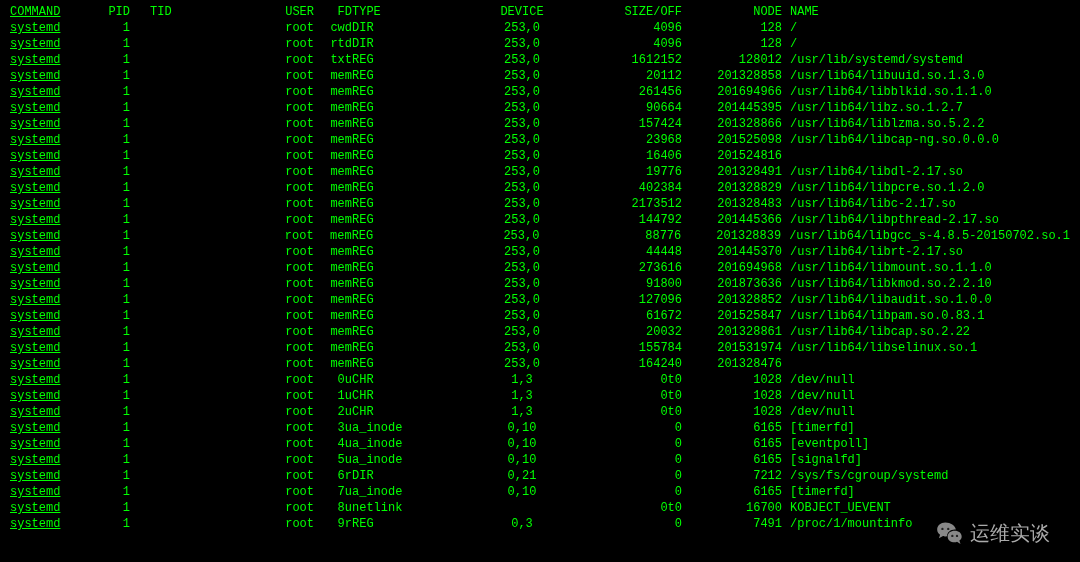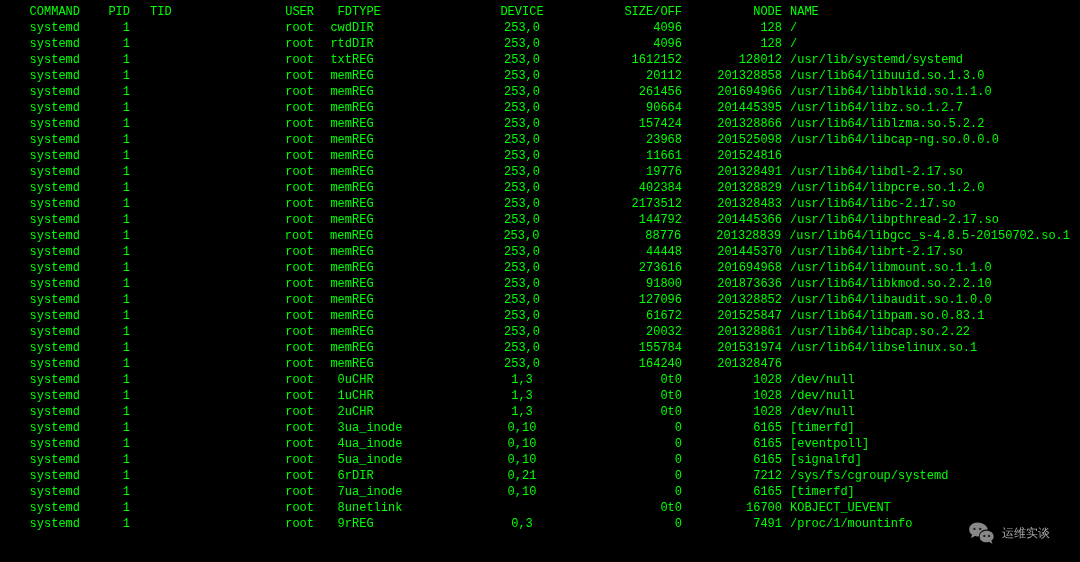--- a/index.html
+++ b/index.html
@@ -16,42 +16,42 @@
       width: 1080px;
       height: 562px;
       overflow: hidden;
       position: relative;
       padding: 4px 10px;
     }
     .row {
       display: flex;
       white-space: pre;
     }
-    .col-command { width: 70px; text-align: right; }
+    .col-command { width: 70px; text-align: left; text-decoration: underline; }
     .col-pid     { width: 50px; text-align: right; }
     .col-tid     { width: 50px; text-align: right; padding-right: 4px; margin-left: 12px;}
     .col-user    { width: 122px; text-align: right; }
     .col-fd      { width: 38px; text-align: right; }
     .col-type    { width: 100px; text-align: left; }
     .col-device  { width: 140px; text-align: center; }
     .col-size    { width: 90px; text-align: right; }
     .col-node    { width: 100px; text-align: right; }
     .col-name    { flex: 1; text-align: left; padding-left: 8px; }
     .header .col-tid { text-align: left; padding-left: 8px;}
     .header .col-name { text-align: left; }
     .overlay {
       position: absolute;
       right: 30px;
       bottom: 15px;
       display: flex;
       align-items: center;
       gap: 6px;
       color: #aaa;
       font-family: Arial, sans-serif;
-      font-size: 12px;
+      font-size: 20px;
       pointer-events: none;
     }
     .chat-icon {
       width: 28px;
       height: 28px;
     }
     .chat-bubble {
       fill: #888;
     }
     .chat-dots {
@@ -64,21 +64,21 @@
 <div id="table-container">
     <div class="row header"><span class="col-command">COMMAND</span><span class="col-pid">PID</span><span class="col-tid">TID</span><span class="col-user">USER</span><span class="col-fd">FD</span><span class="col-type">TYPE</span><span class="col-device">DEVICE</span><span class="col-size">SIZE/OFF</span><span class="col-node">NODE</span><span class="col-name">NAME</span></div>
     <div class="row"><span class="col-command">systemd</span><span class="col-pid">1</span><span class="col-tid"></span><span class="col-user">root</span><span class="col-fd">cwd</span><span class="col-type">DIR</span><span class="col-device">253,0</span><span class="col-size">4096</span><span class="col-node">128</span><span class="col-name">/</span></div>
     <div class="row"><span class="col-command">systemd</span><span class="col-pid">1</span><span class="col-tid"></span><span class="col-user">root</span><span class="col-fd">rtd</span><span class="col-type">DIR</span><span class="col-device">253,0</span><span class="col-size">4096</span><span class="col-node">128</span><span class="col-name">/</span></div>
     <div class="row"><span class="col-command">systemd</span><span class="col-pid">1</span><span class="col-tid"></span><span class="col-user">root</span><span class="col-fd">txt</span><span class="col-type">REG</span><span class="col-device">253,0</span><span class="col-size">1612152</span><span class="col-node">128012</span><span class="col-name">/usr/lib/systemd/systemd</span></div>
     <div class="row"><span class="col-command">systemd</span><span class="col-pid">1</span><span class="col-tid"></span><span class="col-user">root</span><span class="col-fd">mem</span><span class="col-type">REG</span><span class="col-device">253,0</span><span class="col-size">20112</span><span class="col-node">201328858</span><span class="col-name">/usr/lib64/libuuid.so.1.3.0</span></div>
     <div class="row"><span class="col-command">systemd</span><span class="col-pid">1</span><span class="col-tid"></span><span class="col-user">root</span><span class="col-fd">mem</span><span class="col-type">REG</span><span class="col-device">253,0</span><span class="col-size">261456</span><span class="col-node">201694966</span><span class="col-name">/usr/lib64/libblkid.so.1.1.0</span></div>
     <div class="row"><span class="col-command">systemd</span><span class="col-pid">1</span><span class="col-tid"></span><span class="col-user">root</span><span class="col-fd">mem</span><span class="col-type">REG</span><span class="col-device">253,0</span><span class="col-size">90664</span><span class="col-node">201445395</span><span class="col-name">/usr/lib64/libz.so.1.2.7</span></div>
     <div class="row"><span class="col-command">systemd</span><span class="col-pid">1</span><span class="col-tid"></span><span class="col-user">root</span><span class="col-fd">mem</span><span class="col-type">REG</span><span class="col-device">253,0</span><span class="col-size">157424</span><span class="col-node">201328866</span><span class="col-name">/usr/lib64/liblzma.so.5.2.2</span></div>
     <div class="row"><span class="col-command">systemd</span><span class="col-pid">1</span><span class="col-tid"></span><span class="col-user">root</span><span class="col-fd">mem</span><span class="col-type">REG</span><span class="col-device">253,0</span><span class="col-size">23968</span><span class="col-node">201525098</span><span class="col-name">/usr/lib64/libcap-ng.so.0.0.0</span></div>
-    <div class="row"><span class="col-command">systemd</span><span class="col-pid">1</span><span class="col-tid"></span><span class="col-user">root</span><span class="col-fd">mem</span><span class="col-type">REG</span><span class="col-device">253,0</span><span class="col-size">11661</span><span class="col-node">201524816</span></div>
+    <div class="row"><span class="col-command">systemd</span><span class="col-pid">1</span><span class="col-tid"></span><span class="col-user">root</span><span class="col-fd">mem</span><span class="col-type">REG</span><span class="col-device">253,0</span><span class="col-size">16406</span><span class="col-node">201524816</span></div>
     <div class="row"><span class="col-command">systemd</span><span class="col-pid">1</span><span class="col-tid"></span><span class="col-user">root</span><span class="col-fd">mem</span><span class="col-type">REG</span><span class="col-device">253,0</span><span class="col-size">19776</span><span class="col-node">201328491</span><span class="col-name">/usr/lib64/libdl-2.17.so</span></div>
     <div class="row"><span class="col-command">systemd</span><span class="col-pid">1</span><span class="col-tid"></span><span class="col-user">root</span><span class="col-fd">mem</span><span class="col-type">REG</span><span class="col-device">253,0</span><span class="col-size">402384</span><span class="col-node">201328829</span><span class="col-name">/usr/lib64/libpcre.so.1.2.0</span></div>
     <div class="row"><span class="col-command">systemd</span><span class="col-pid">1</span><span class="col-tid"></span><span class="col-user">root</span><span class="col-fd">mem</span><span class="col-type">REG</span><span class="col-device">253,0</span><span class="col-size">2173512</span><span class="col-node">201328483</span><span class="col-name">/usr/lib64/libc-2.17.so</span></div>
     <div class="row"><span class="col-command">systemd</span><span class="col-pid">1</span><span class="col-tid"></span><span class="col-user">root</span><span class="col-fd">mem</span><span class="col-type">REG</span><span class="col-device">253,0</span><span class="col-size">144792</span><span class="col-node">201445366</span><span class="col-name">/usr/lib64/libpthread-2.17.so</span></div>
     <div class="row"><span class="col-command">systemd</span><span class="col-pid">1</span><span class="col-tid"></span><span class="col-user">root</span><span class="col-fd">mem</span><span class="col-type">REG</span><span class="col-device">253,0</span><span class="col-size">88776</span><span class="col-node">201328839</span><span class="col-name">/usr/lib64/libgcc_s-4.8.5-20150702.so.1</span></div>
     <div class="row"><span class="col-command">systemd</span><span class="col-pid">1</span><span class="col-tid"></span><span class="col-user">root</span><span class="col-fd">mem</span><span class="col-type">REG</span><span class="col-device">253,0</span><span class="col-size">44448</span><span class="col-node">201445370</span><span class="col-name">/usr/lib64/librt-2.17.so</span></div>
     <div class="row"><span class="col-command">systemd</span><span class="col-pid">1</span><span class="col-tid"></span><span class="col-user">root</span><span class="col-fd">mem</span><span class="col-type">REG</span><span class="col-device">253,0</span><span class="col-size">273616</span><span class="col-node">201694968</span><span class="col-name">/usr/lib64/libmount.so.1.1.0</span></div>
     <div class="row"><span class="col-command">systemd</span><span class="col-pid">1</span><span class="col-tid"></span><span class="col-user">root</span><span class="col-fd">mem</span><span class="col-type">REG</span><span class="col-device">253,0</span><span class="col-size">91800</span><span class="col-node">201873636</span><span class="col-name">/usr/lib64/libkmod.so.2.2.10</span></div>
     <div class="row"><span class="col-command">systemd</span><span class="col-pid">1</span><span class="col-tid"></span><span class="col-user">root</span><span class="col-fd">mem</span><span class="col-type">REG</span><span class="col-device">253,0</span><span class="col-size">127096</span><span class="col-node">201328852</span><span class="col-name">/usr/lib64/libaudit.so.1.0.0</span></div>
     <div class="row"><span class="col-command">systemd</span><span class="col-pid">1</span><span class="col-tid"></span><span class="col-user">root</span><span class="col-fd">mem</span><span class="col-type">REG</span><span class="col-device">253,0</span><span class="col-size">61672</span><span class="col-node">201525847</span><span class="col-name">/usr/lib64/libpam.so.0.83.1</span></div>

